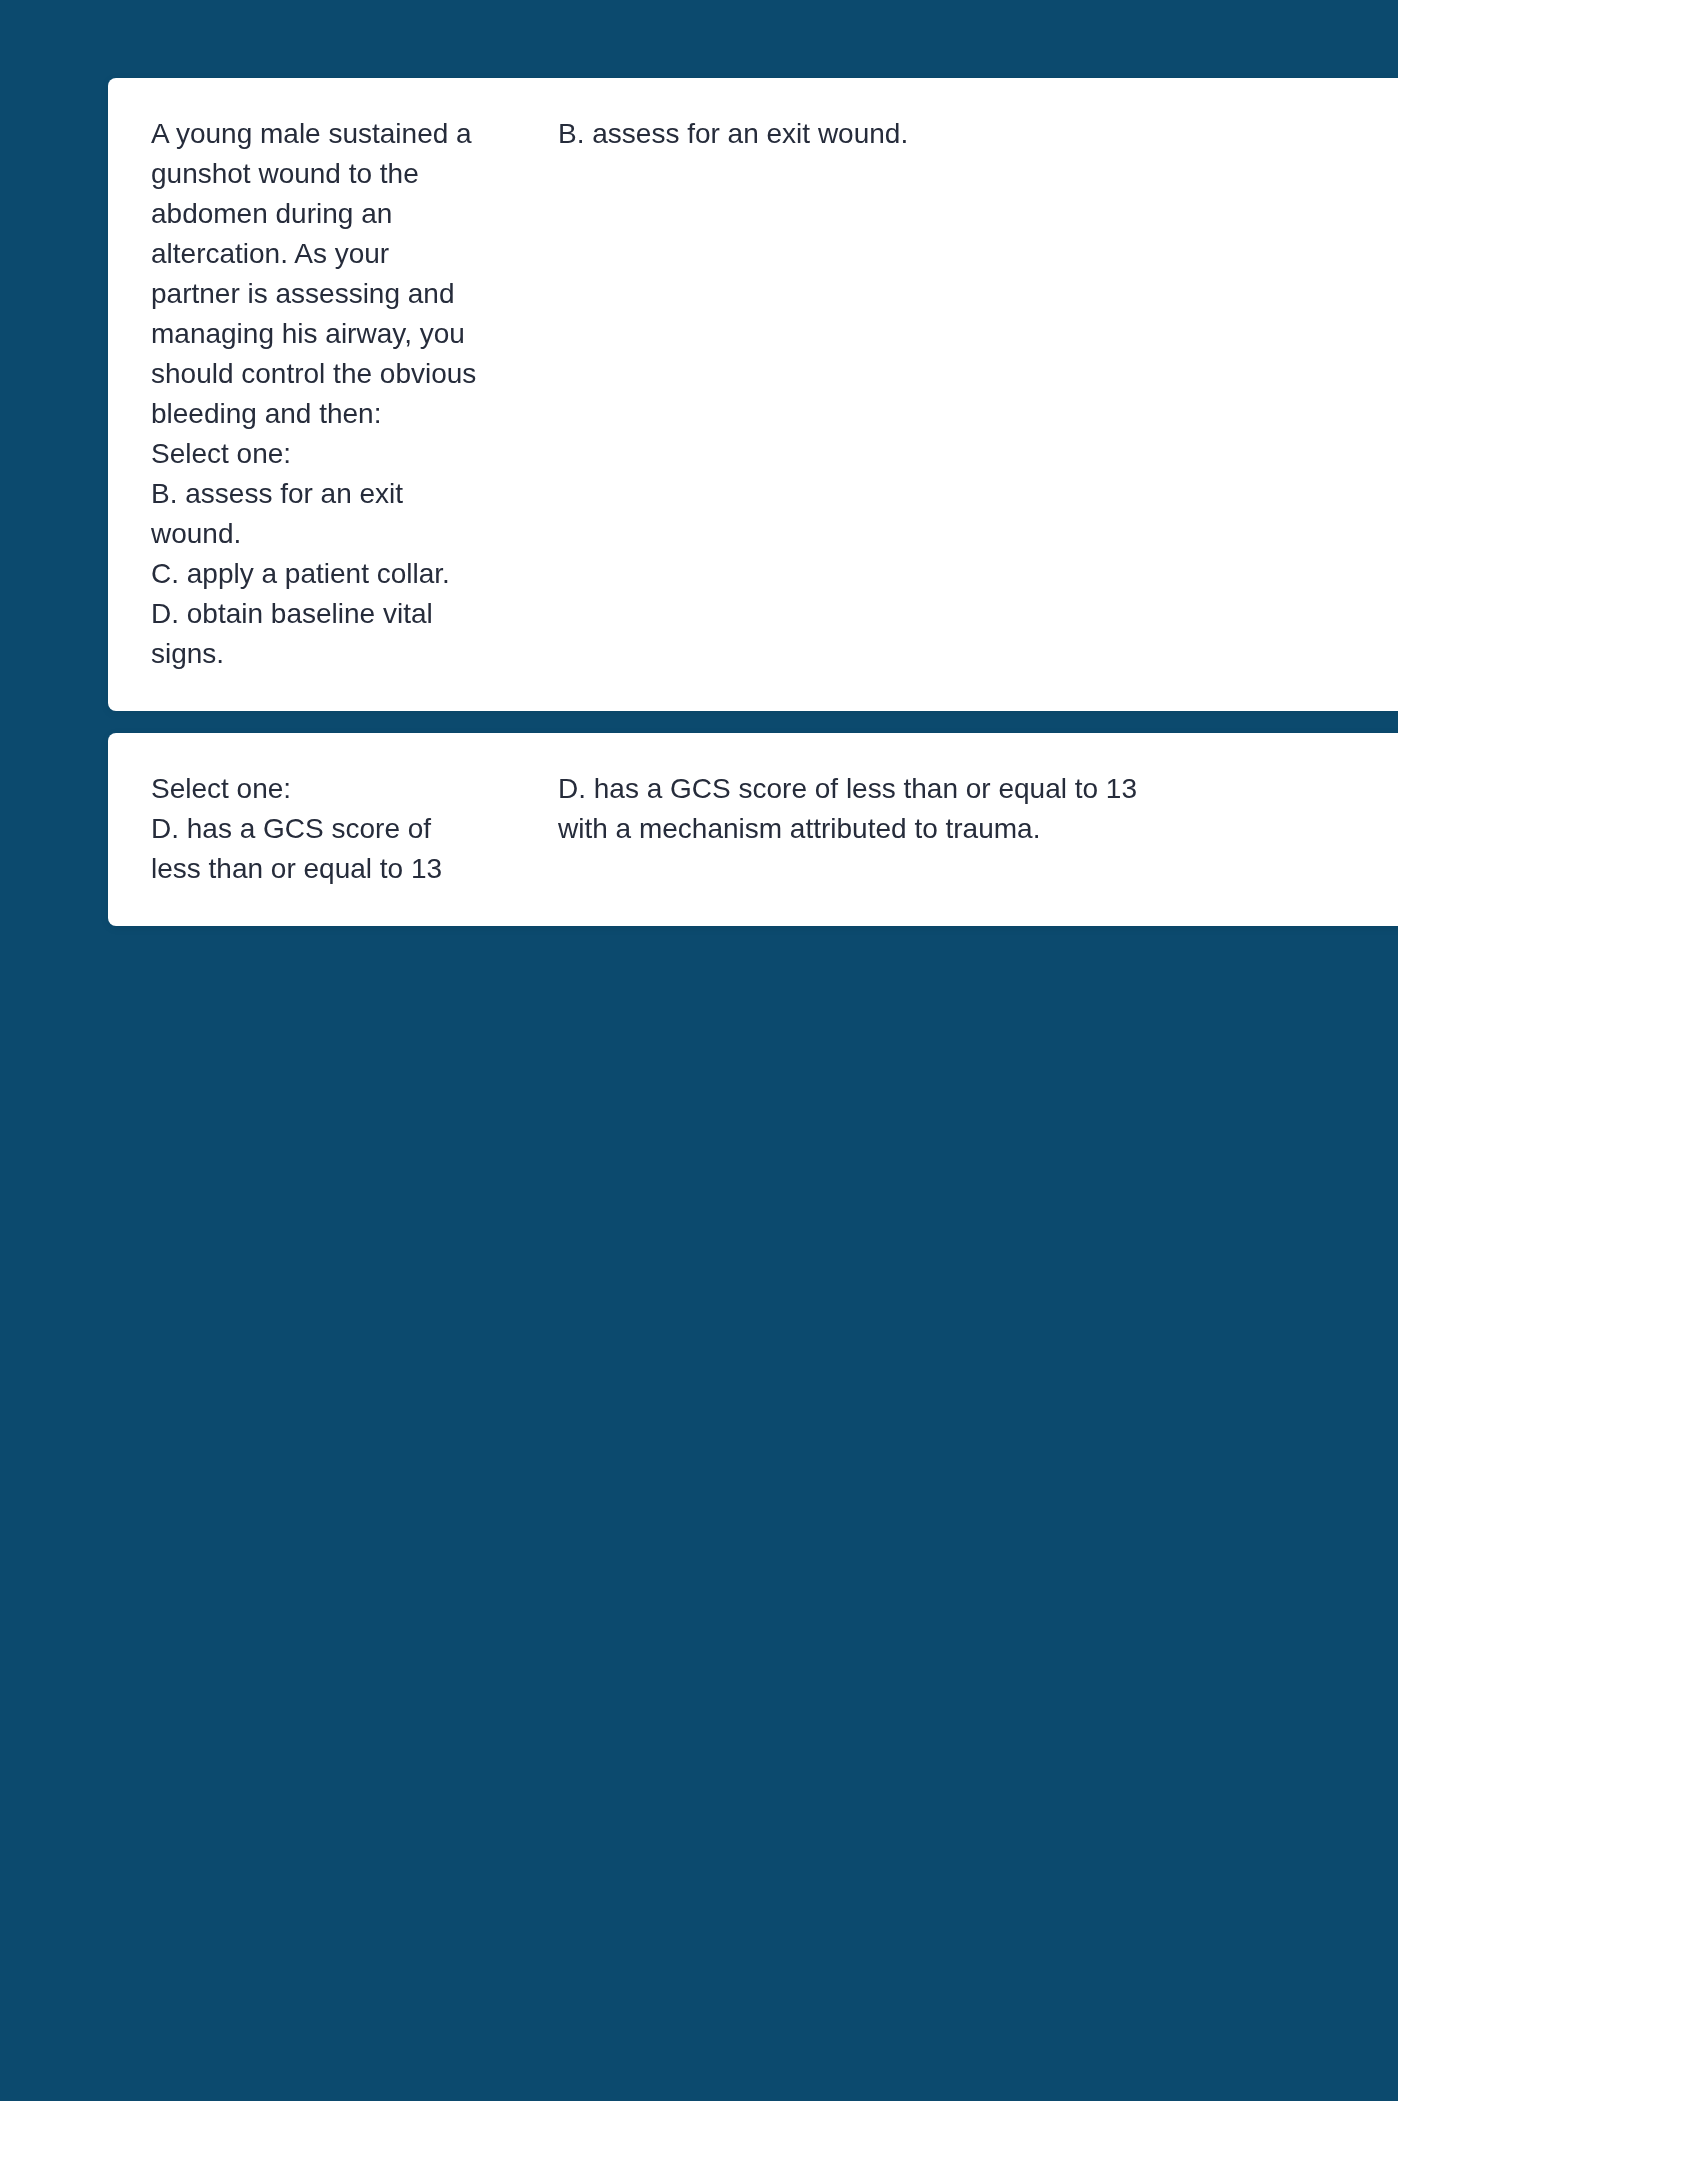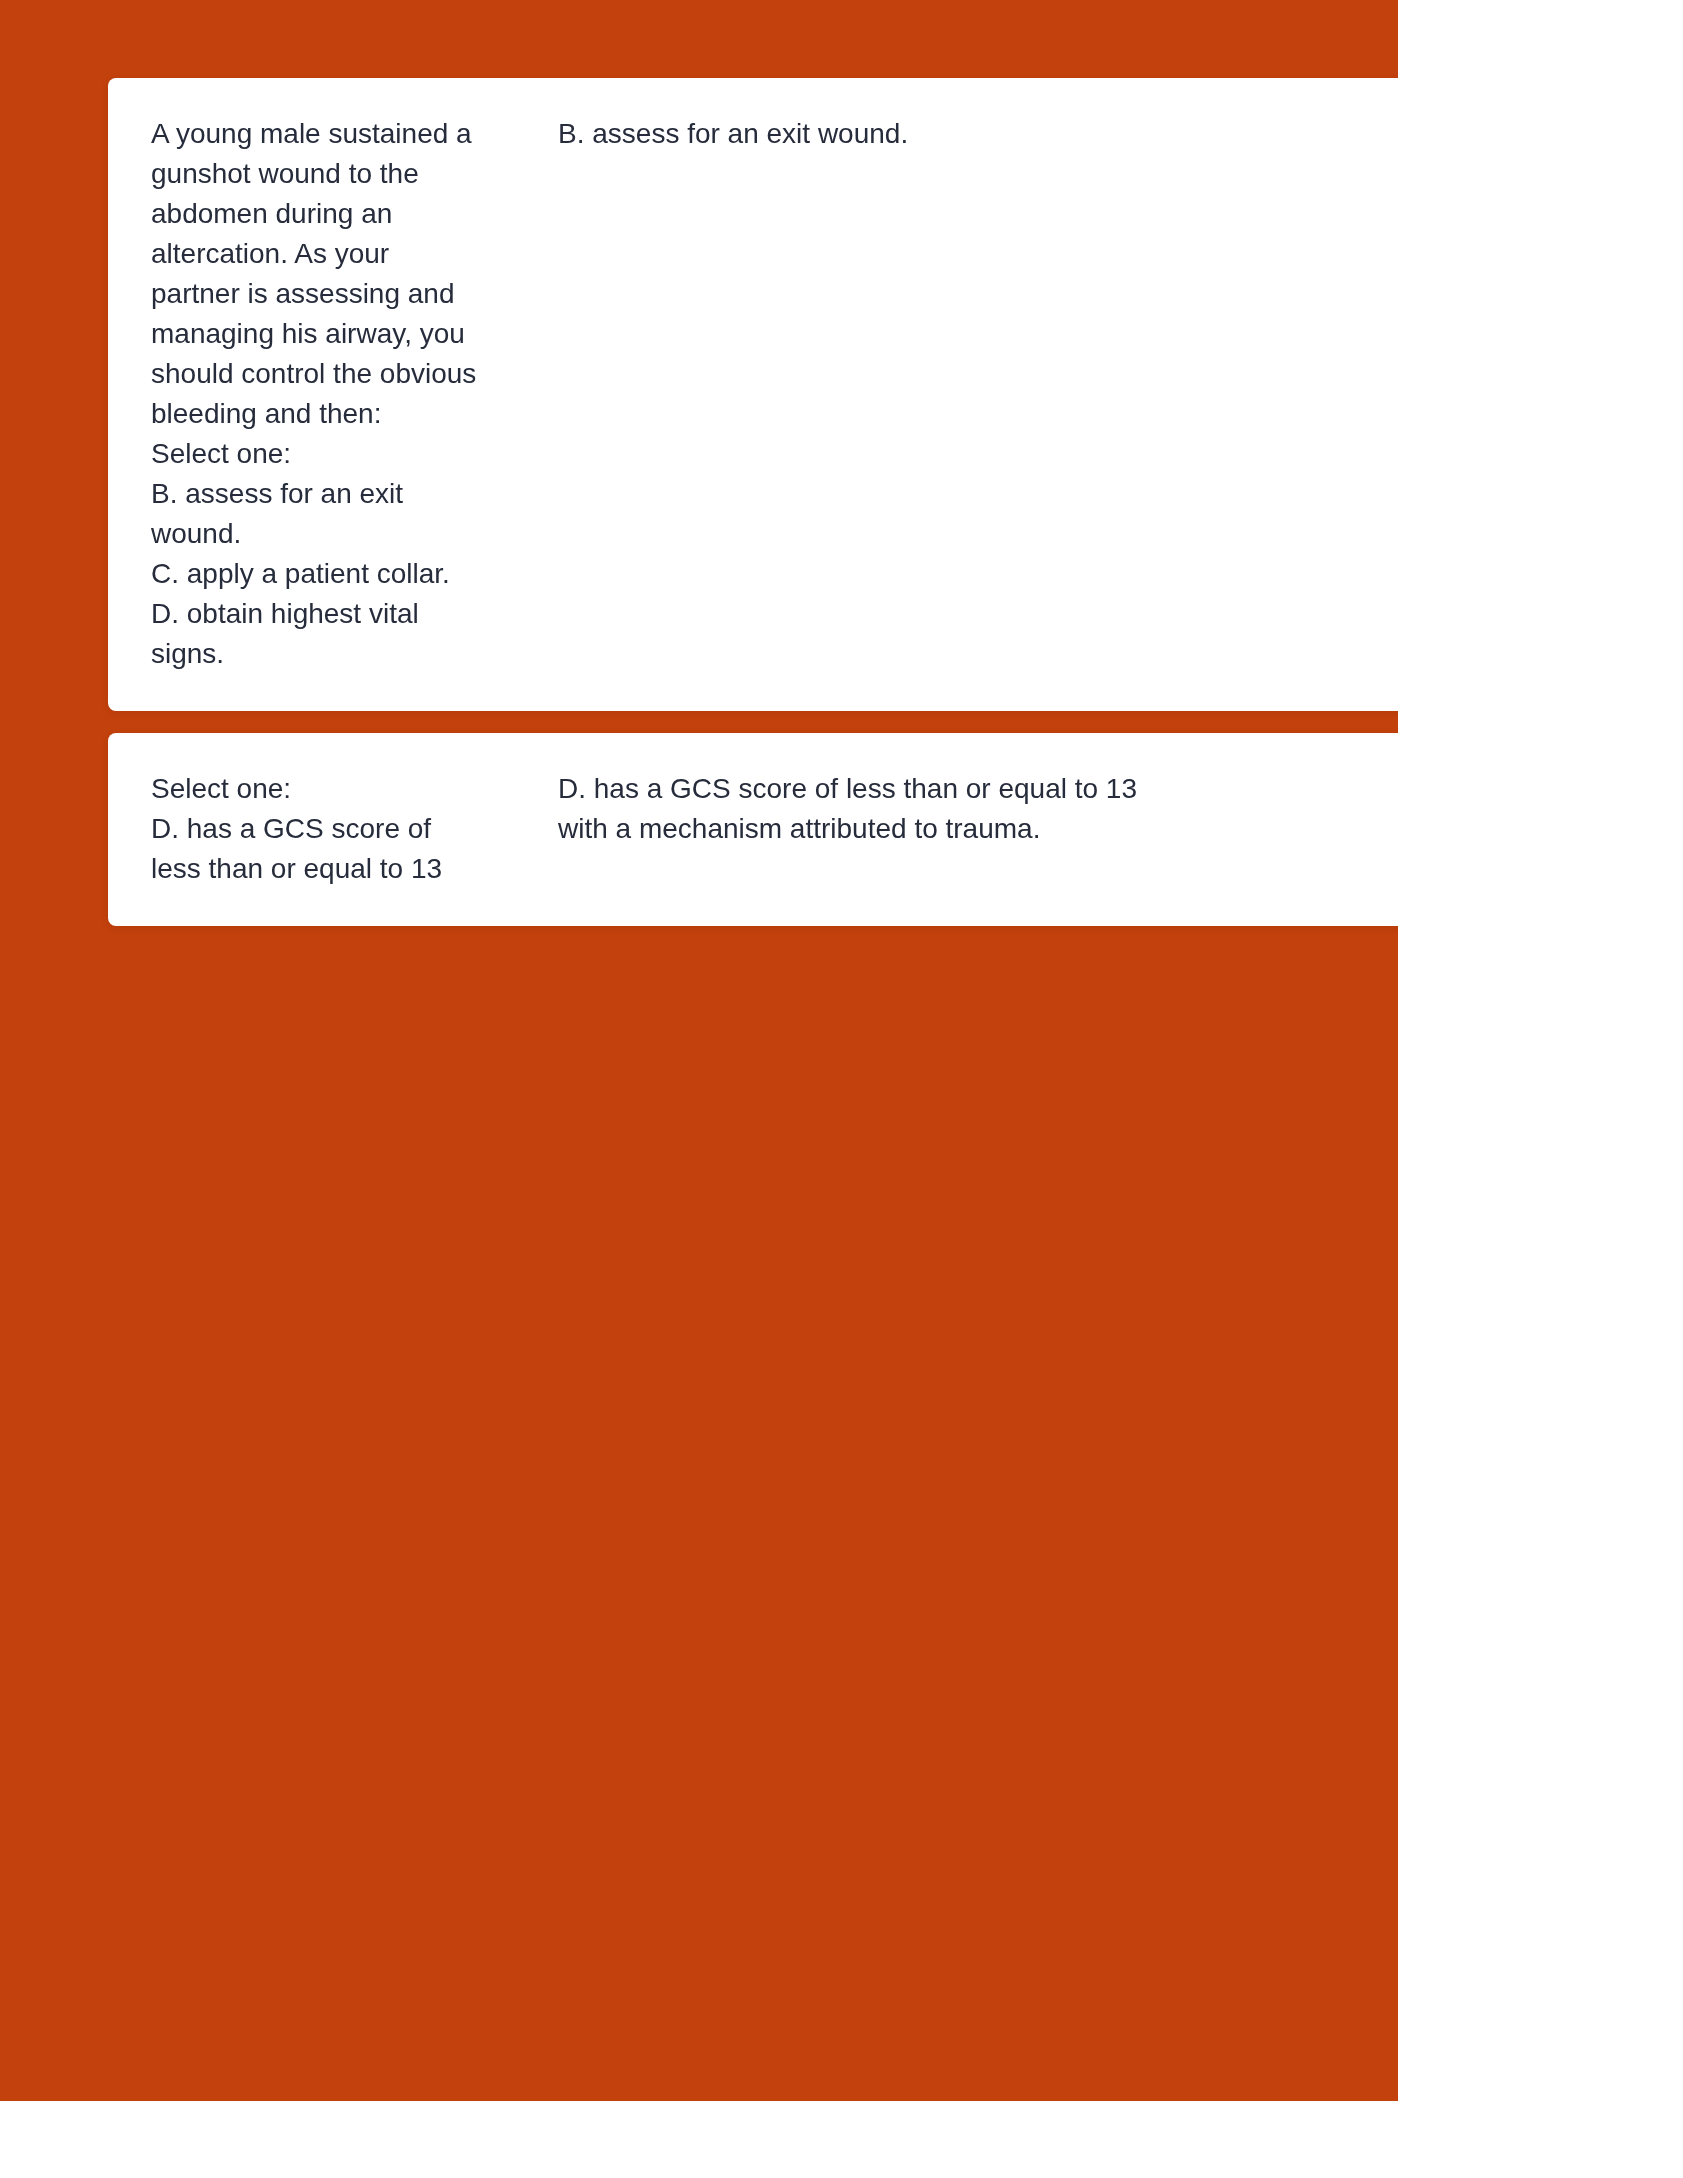--- a/index.html
+++ b/index.html
@@ -15,21 +15,21 @@
       font-family: "Liberation Sans", sans-serif;
       color: #262c3b;
     }
     .viewport {
       position: absolute;
       left: 0;
       top: 0;
       width: 1398px;
       height: 2101px;
       overflow: hidden;
-      background: #c2410c;
+      background: #0c4a6e;
     }
     .card-list {
       position: absolute;
       left: 108px;
       top: 78px;
       width: 1468px;
     }
     .card {
       background: #ffffff;
       border-radius: 8px;
@@ -62,21 +62,21 @@
 
 <div class="viewport">
   <div class="card-list">
 
     <div class="card">
       <div class="question">
         <span class="line">A young male sustained a gunshot wound to the abdomen during an altercation. As your partner is assessing and managing his airway, you should control the obvious bleeding and then:</span>
         <span class="line">Select one:</span>
         <span class="line">B. assess for an exit wound.</span>
         <span class="line">C. apply a patient collar.</span>
-        <span class="line">D. obtain highest vital signs.</span>
+        <span class="line">D. obtain baseline vital signs.</span>
       </div>
       <div class="answer">B. assess for an exit wound.</div>
     </div>
 
     <div class="card">
       <div class="question">
         <span class="line">Select one:</span>
         <span class="line">D. has a GCS score of less than or equal to 13</span>
       </div>
       <div class="answer">D. has a GCS score of less than or equal to 13 with a mechanism attributed to trauma.</div>

